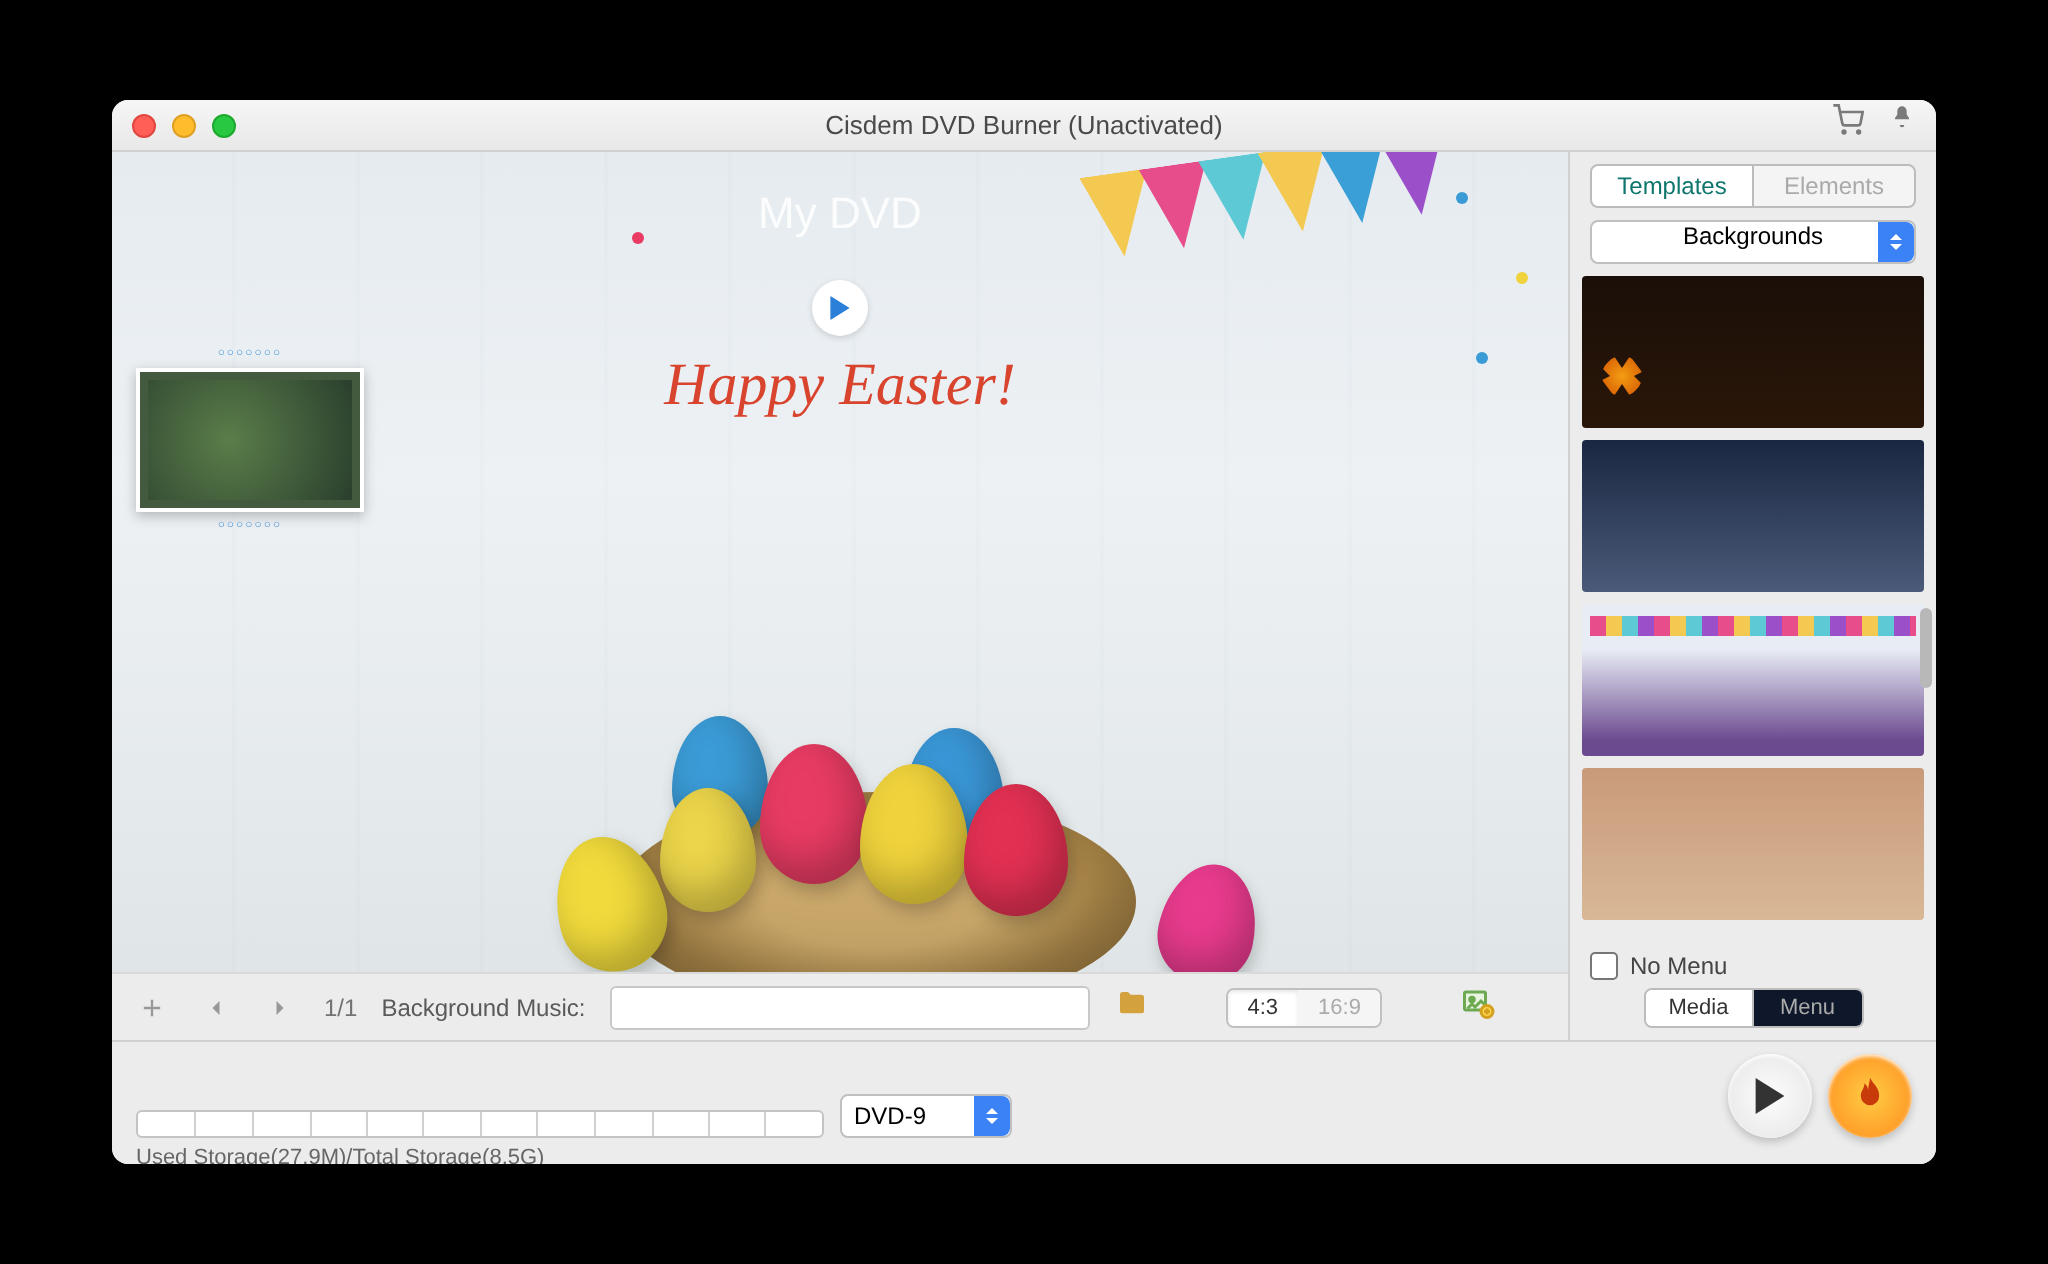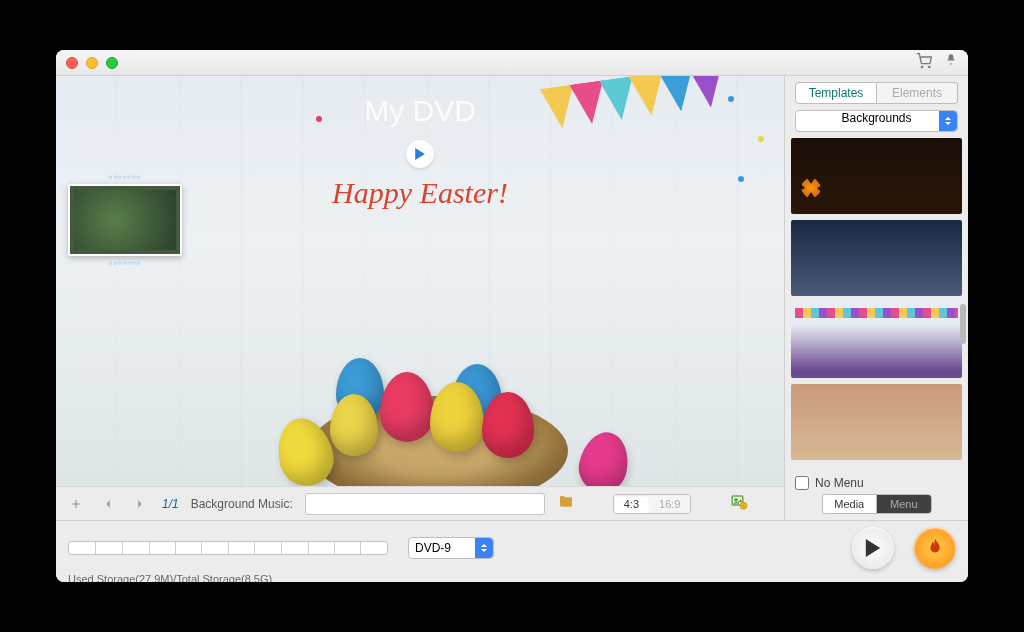--- a/index.html
+++ b/index.html
@@ -10,21 +10,21 @@
 .tl{width:12px;height:12px;border-radius:50%;}
 .tl.r{background:#ff5f57;border:.5px solid #e14640;}
 .tl.y{background:#ffbd2e;border:.5px solid #dfa022;}
 .tl.g{background:#28c940;border:.5px solid #1ba92f;}
 .title{position:absolute;left:0;right:0;text-align:center;font-size:13px;color:#4a4a4a;pointer-events:none;}
 .tb-right{position:absolute;right:10px;display:flex;gap:12px;color:#7a7a7a;}
 .content{flex:1;display:flex;overflow:hidden;}
 .left{flex:1;display:flex;flex-direction:column;background:#fff;}
 .preview{flex:1;position:relative;background:linear-gradient(180deg,#e8eef2 0%,#f3f6f8 40%,#e0e6e5 100%);overflow:hidden;}
 .wood{position:absolute;inset:0;background:repeating-linear-gradient(90deg,#dfe5eb 0 60px,#d5dde5 60px 62px);opacity:.3;}
-.mydvd{position:absolute;top:18px;left:50%;transform:translateX(-50%);font-size:30px;color:rgba(255,255,255,.85);font-weight:500;}
+.mydvd{position:absolute;top:18px;left:50%;transform:translateX(-50%);font-size:22px;color:rgba(255,255,255,.85);font-weight:500;}
 .playbtn{position:absolute;top:64px;left:50%;transform:translateX(-50%);width:28px;height:28px;border-radius:50%;background:#fff;display:flex;align-items:center;justify-content:center;box-shadow:0 1px 3px rgba(0,0,0,.15);cursor:pointer;}
 .playbtn svg{fill:#2a7fd8;}
 .happy{position:absolute;top:100px;left:50%;transform:translateX(-50%);font-family:"Brush Script MT",cursive;font-size:30px;color:#d8442e;font-style:italic;}
 .thumb{position:absolute;left:12px;top:108px;width:114px;height:72px;background:#445a3f;border:2px solid #fff;box-shadow:0 2px 6px rgba(0,0,0,.25);}
 .thumb::before,.thumb::after{content:"○○○○○○○";position:absolute;left:0;right:0;text-align:center;font-size:6px;color:#3b8fd6;letter-spacing:1px;}
 .thumb::before{top:-12px;}
 .thumb::after{bottom:-12px;}
 .thumb-inner{position:absolute;inset:4px;background:radial-gradient(circle at 40% 50%,#5a7e4a,#2a3f2d);}
 .flags{position:absolute;top:0;right:60px;transform:rotate(-8deg);}
 .flag{display:inline-block;width:34px;height:42px;margin:0 -2px;clip-path:polygon(0 0,100% 0,50% 100%);}
@@ -71,42 +71,43 @@
 .bg1::after{content:"";position:absolute;width:20px;height:20px;background:radial-gradient(#f39c12,#d35400);border-radius:50%;left:10px;top:40px;clip-path:polygon(30% 0,50% 30%,70% 0,100% 40%,80% 50%,100% 70%,70% 100%,50% 70%,30% 100%,0 60%,20% 50%,0 30%);}
 .bg2{background:linear-gradient(180deg,#1a2742,#4a5a78);}
 .bg3{background:linear-gradient(180deg,#e8ecf5 0%,#e8ecf5 30%,#6b4a8f 90%);position:relative;}
 .bg3::before{content:"";position:absolute;top:6px;left:4px;right:4px;height:10px;background:repeating-linear-gradient(90deg,#e74c8b 0 8px,#f4c951 8px 16px,#5dc9d4 16px 24px,#9b4fc9 24px 32px);clip-path:polygon(0 0,100% 0,100% 100%,0 100%);}
 .bg4{background:linear-gradient(#c99a7a,#d8b896);}
 .scroll-ind{position:absolute;right:2px;top:50%;width:6px;height:40px;background:#b8b8b8;border-radius:3px;}
 .right-bottom{padding:6px 10px;font-size:12px;color:#444;}
 .nomenu{display:flex;align-items:center;gap:6px;margin-bottom:4px;}
 .nomenu input{width:14px;height:14px;}
 .mm-row{display:flex;border:1px solid #bcbcbc;border-radius:4px;overflow:hidden;width:110px;margin:0 auto;}
-.mm{flex:1;text-align:center;font-size:11px;padding:3px 0;background:#404040;color:#aaa;cursor:pointer;}
+.mm{flex:1;text-align:center;font-size:11px;padding:3px 0;background:#0f172a;color:#aaa;cursor:pointer;}
 .mm:first-child{border-right:1px solid #bcbcbc;}
 .mm.active{background:#fff;color:#333;}
 .bottom{height:62px;background:#ececec;border-top:1px solid #d0d0d0;padding:6px 12px;display:flex;flex-direction:column;gap:4px;}
-.cap-row{display:flex;align-items:center;gap:20px;}
+.cap-row{display:flex;align-items:flex-end;gap:8px;}
 .cap-bar{flex:1;max-width:640px;height:14px;background:#fff;border:1px solid #c4c4c4;border-radius:3px;position:relative;overflow:hidden;}
 .cap-tick{position:absolute;top:0;bottom:0;width:1px;background:#d0d0d0;}
 .dvd-sel{width:86px;height:22px;background:#fff;border:1px solid #c0c0c0;border-radius:4px;font-size:12px;padding:0 6px;position:relative;display:flex;align-items:center;}
 .bigbtn{width:42px;height:42px;border-radius:50%;display:flex;align-items:center;justify-content:center;cursor:pointer;background:radial-gradient(#fdfdfd,#e4e4e4);box-shadow:0 2px 4px rgba(0,0,0,.2),inset 0 1px 2px #fff;}
 .burn{background:radial-gradient(#ffcc44,#ff8a1c);}
 .storage{font-size:11px;color:#666;}
 </style>
 </head>
 <body>
 
 <div class="window">
   <div class="titlebar">
     <div class="traffic">
       <div class="tl r"></div>
       <div class="tl y"></div>
       <div class="tl g"></div>
     </div>
+    <div class="title">Cisdem DVD Burner (Unactivated)</div>
     <div class="tb-right">
       <span><svg viewBox="0 0 24 24" width="16" height="16" fill="none" stroke="currentColor" stroke-width="2">
             <circle cx="9" cy="21" r="1"></circle>
             <circle cx="20" cy="21" r="1"></circle>
             <path d="M1 1h4l2.7 13.4a2 2 0 0 0 2 1.6h9.7a2 2 0 0 0 2-1.6L23 6H6"></path>
           </svg></span>
       <span><svg viewBox="0 0 24 24" width="14" height="14" fill="currentColor">
             <path d="M12 2a4 4 0 0 0-4 4v3l-2 3v1h12v-1l-2-3V6a4 4 0 0 0-4-4zm0 18a2 2 0 0 0 2-2h-4a2 2 0 0 0 2 2z"></path>
           </svg></span>
     </div>
@@ -155,21 +156,21 @@
         <div class="ibtn">
             <svg viewBox="0 0 24 24" fill="currentColor">
               <path d="M15 6l-6 6 6 6z"></path>
             </svg>
           </div>
         <div class="ibtn">
             <svg viewBox="0 0 24 24" fill="currentColor">
               <path d="M9 6l6 6-6 6z"></path>
             </svg>
           </div>
-        <span style="color:#0369a1;font-style:italic;">1/1</span>
+        <span style="color:#737373;">1/1</span>
         <span>Background Music:</span>
         <div class="music-input"></div>
         <span class="folder-icon"><svg width="18" height="16" viewBox="0 0 24 24" fill="currentColor">
               <path d="M3 5a2 2 0 0 1 2-2h4l2 2h8a2 2 0 0 1 2 2v10a2 2 0 0 1-2 2H5a2 2 0 0 1-2-2z"></path>
             </svg></span>
         <div style="width:14px;"></div>
         <div class="ratio-group">
           <div class="ratio active">4:3</div>
           <div class="ratio">16:9</div>
         </div>

